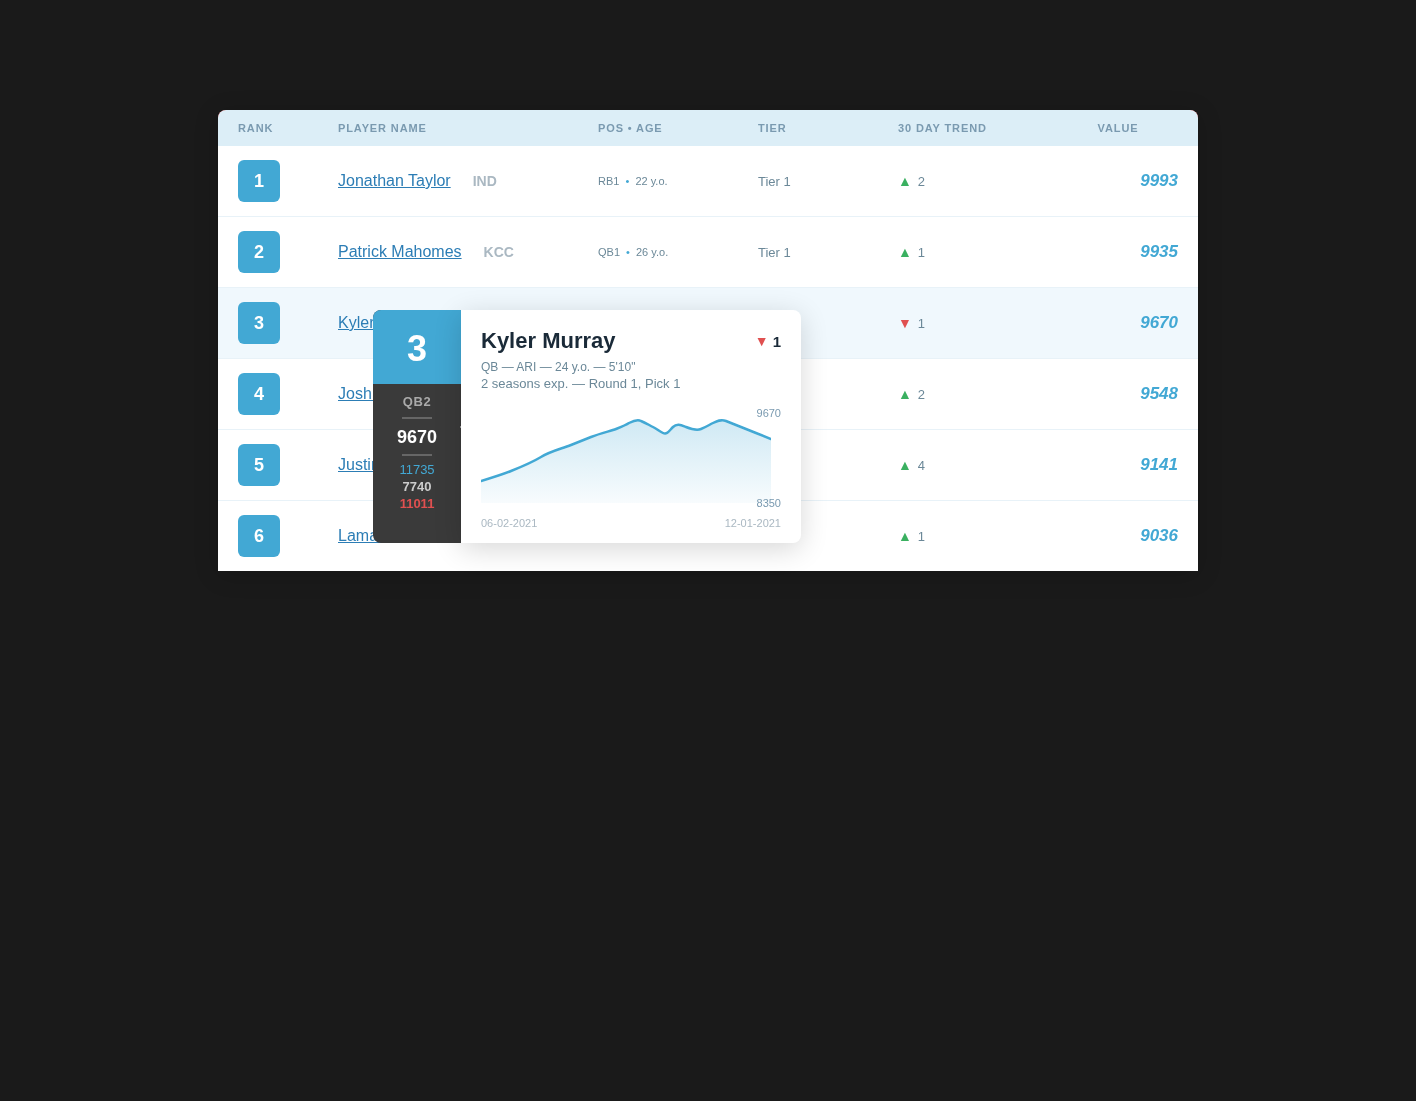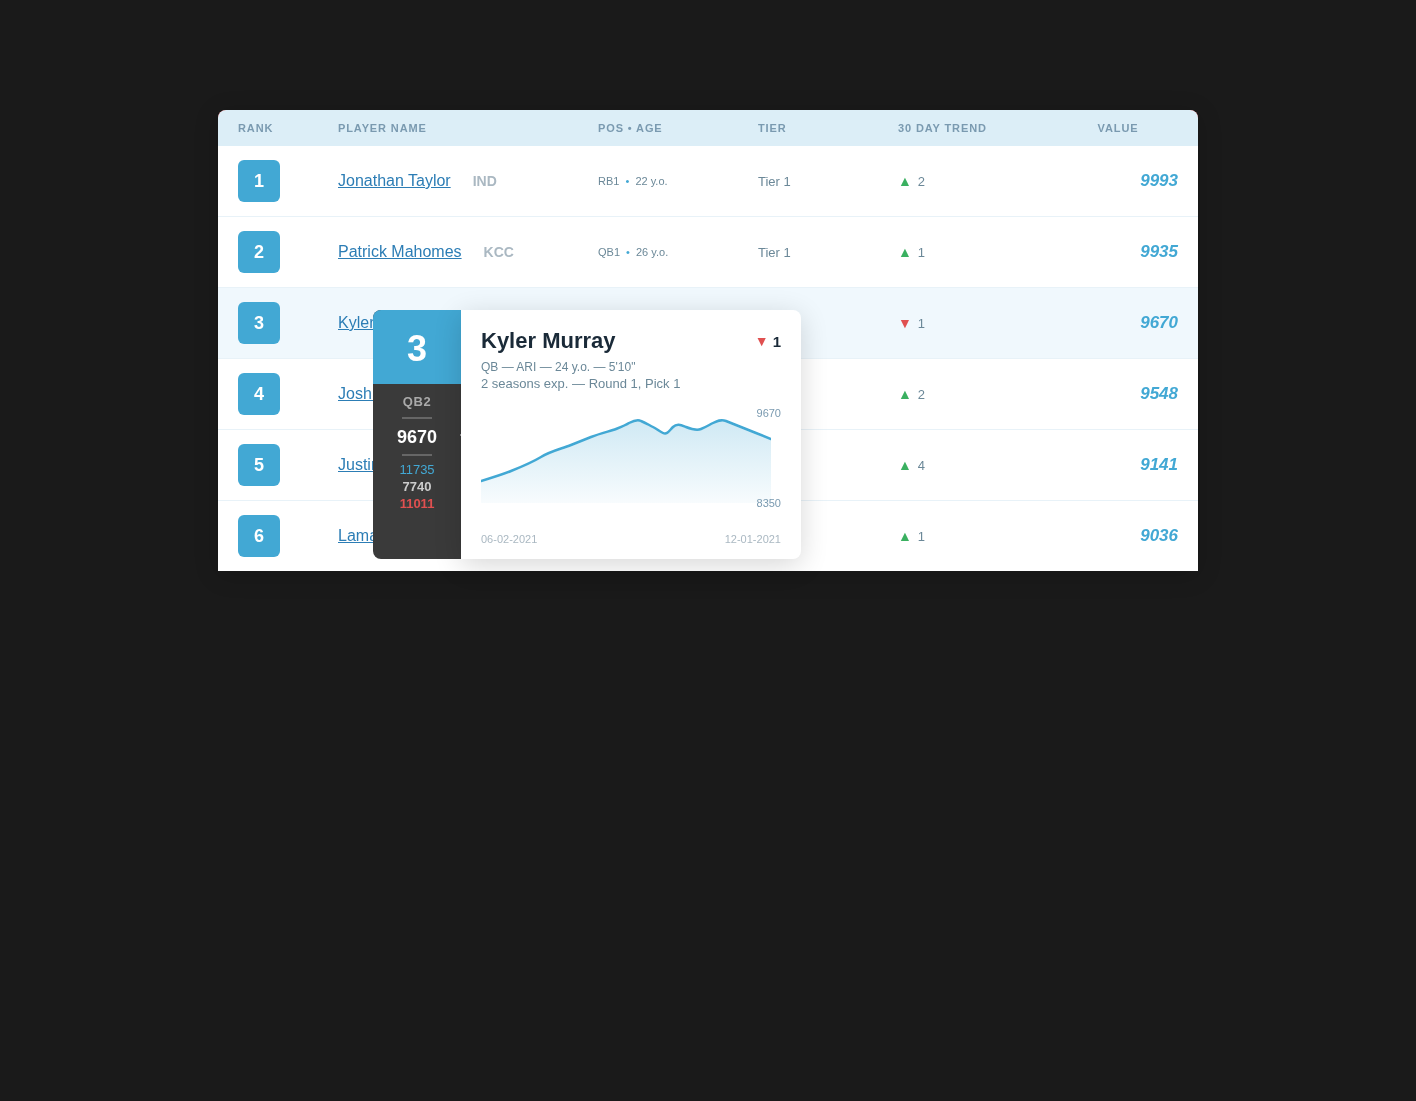--- a/index.html
+++ b/index.html
@@ -247,21 +247,21 @@
       height: 100%;
       font-size: 11px;
       color: #7a9ab0;
       padding: 4px 0;
     }
     .chart-dates {
       display: flex;
       justify-content: space-between;
       font-size: 11px;
       color: #aab8c2;
-      margin-top: 20px;
+      margin-top: 4px;
     }
   </style>
 </head>
 <body>
 
 <div class="screen-container">
   <div class="table-wrapper">
 
     <div class="table-header">
       <div class="col-label">RANK</div>

